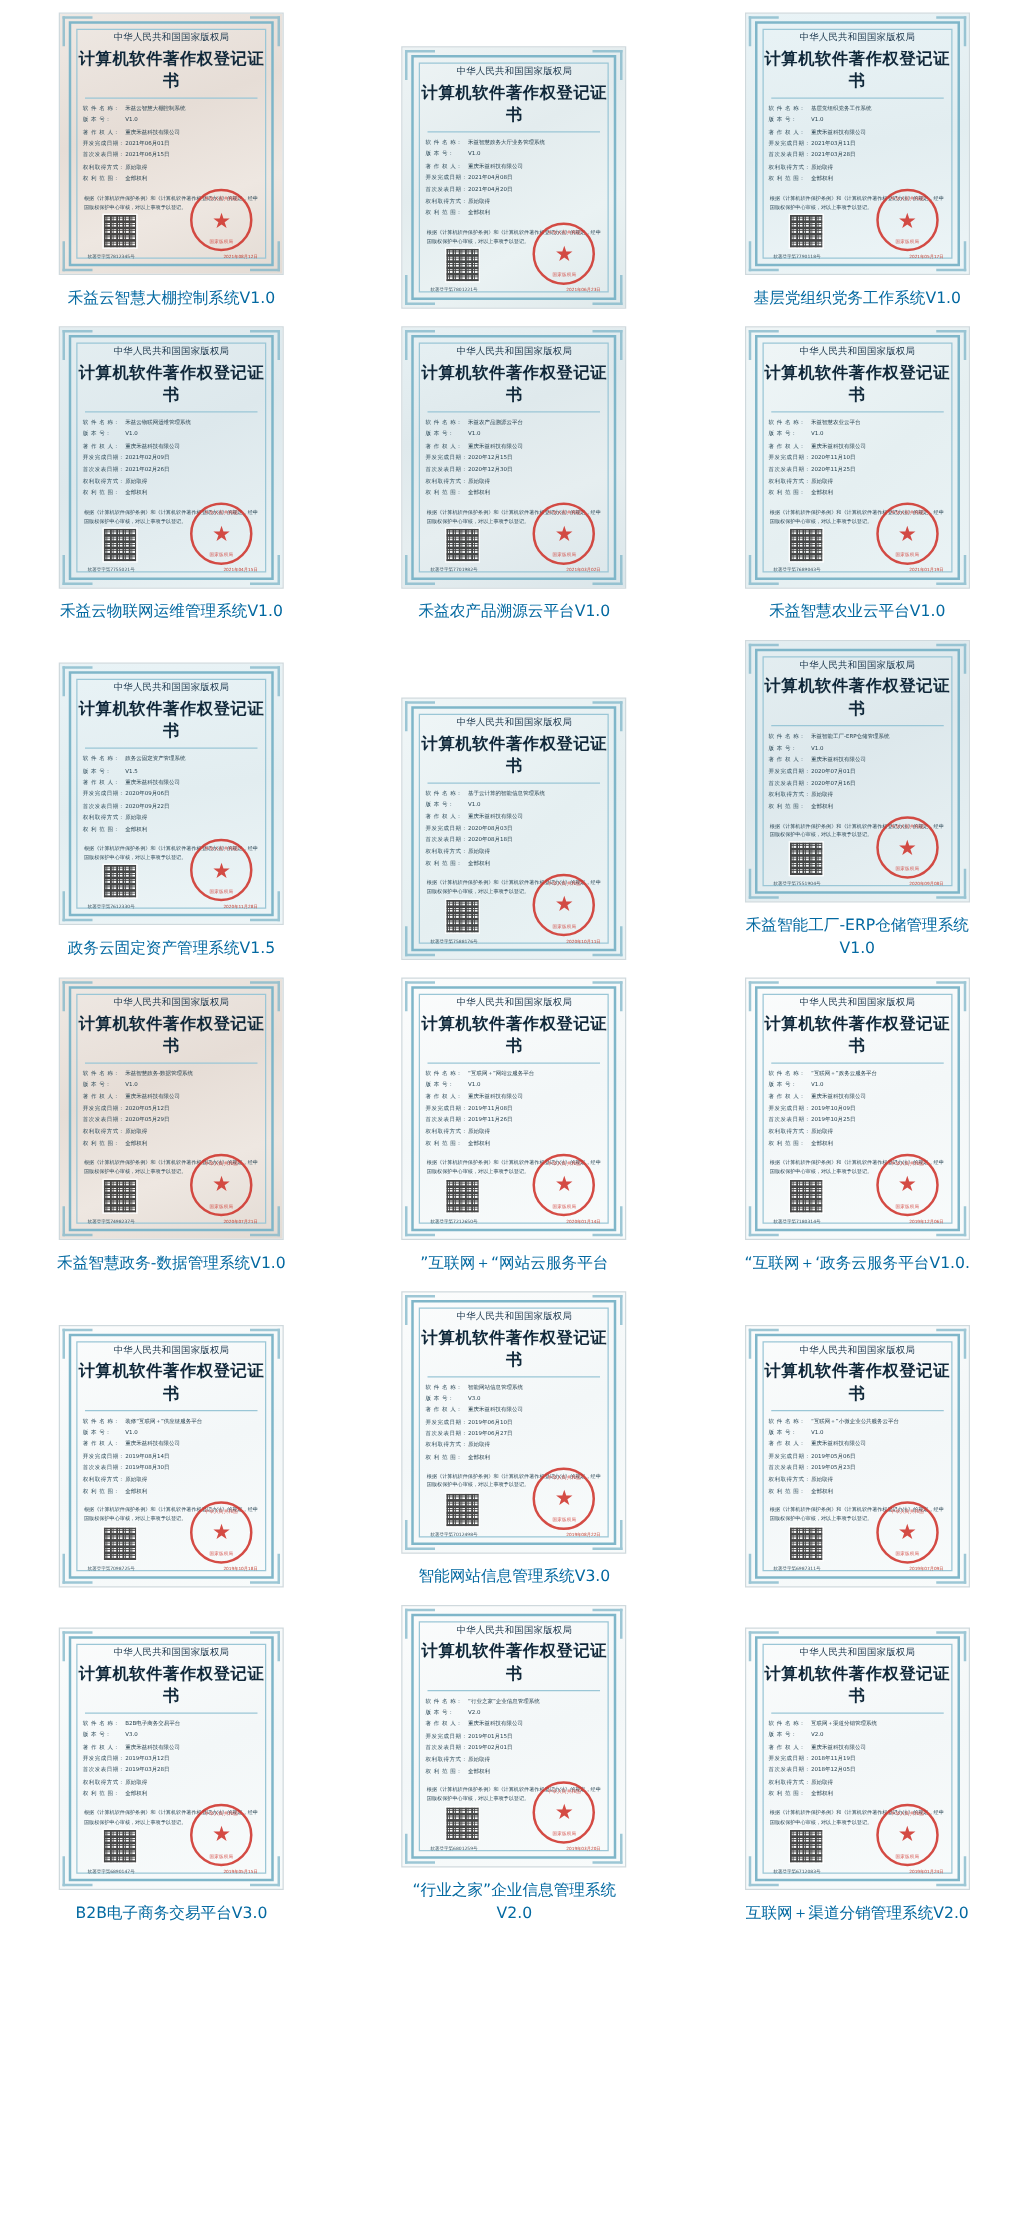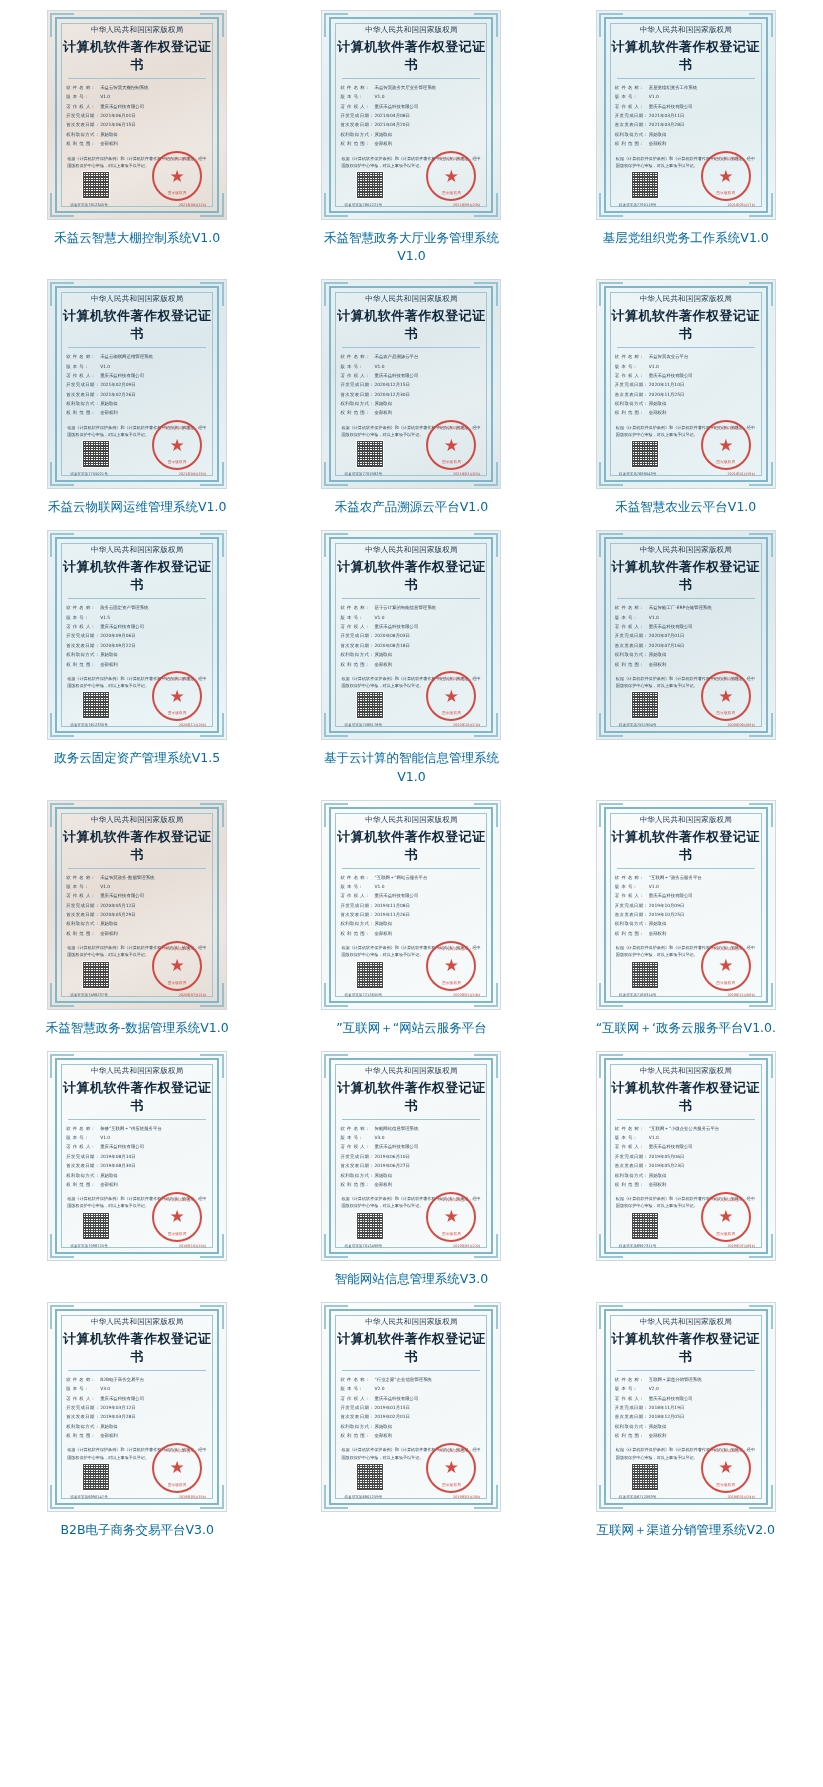--- a/index.html
+++ b/index.html
@@ -18,20 +18,21 @@
     row-gap: 0px;
     padding: 6px 0 0 0;
     box-sizing: border-box;
   }
   .cert-cell {
     display: flex;
     flex-direction: column;
     align-items: center;
     padding: 4px 6px 10px 6px;
     box-sizing: border-box;
+    justify-content: flex-end;
   }
   .cert-thumb {
     width: 180px;
     height: 210px;
     position: relative;
     overflow: hidden;
     background: #e9f2f6;
     border: 1px solid #cfd9dd;
     box-sizing: border-box;
   }
@@ -326,21 +327,20 @@
           <div class="seal">
             <span class="seal-top-text">中华人民共和国</span>
             <span class="seal-star">★</span>
             <span class="seal-bottom-text">国家版权局</span>
           </div>
           <div class="seal-date">2021年06月23日</div>
           <div class="cert-serial">软著登字第7801221号</div>
         </div>
       </div>
     </div>
-    <div class="cert-caption">禾益智慧政务大厅业务管理系统V1.0</div>
   </div>
 
   <div class="cert-cell">
     <div class="cert-thumb paper-c">
       <div class="frame-outer">
         <div class="frame-inner"></div>
       </div>
       <div class="frame-corner fc-tl"></div>
       <div class="frame-corner fc-tr"></div>
       <div class="frame-corner fc-bl"></div>
@@ -704,21 +704,20 @@
           <div class="seal">
             <span class="seal-top-text">中华人民共和国</span>
             <span class="seal-star">★</span>
             <span class="seal-bottom-text">国家版权局</span>
           </div>
           <div class="seal-date">2020年10月11日</div>
           <div class="cert-serial">软著登字第7588176号</div>
         </div>
       </div>
     </div>
-    <div class="cert-caption">基于云计算的智能信息管理系统V1.0</div>
   </div>
 
   <div class="cert-cell">
     <div class="cert-thumb paper-d">
       <div class="frame-outer">
         <div class="frame-inner"></div>
       </div>
       <div class="frame-corner fc-tl"></div>
       <div class="frame-corner fc-tr"></div>
       <div class="frame-corner fc-bl"></div>
@@ -767,20 +766,21 @@
           <div class="seal">
             <span class="seal-top-text">中华人民共和国</span>
             <span class="seal-star">★</span>
             <span class="seal-bottom-text">国家版权局</span>
           </div>
           <div class="seal-date">2020年09月08日</div>
           <div class="cert-serial">软著登字第7551904号</div>
         </div>
       </div>
     </div>
+    <div class="cert-caption">禾益智能工厂-ERP仓储管理系统V1.0</div>
   </div>
 
   <div class="cert-cell">
     <div class="cert-thumb paper-warm">
       <div class="frame-outer">
         <div class="frame-inner"></div>
       </div>
       <div class="frame-corner fc-tl"></div>
       <div class="frame-corner fc-tr"></div>
       <div class="frame-corner fc-bl"></div>
@@ -1268,20 +1268,21 @@
           <div class="seal">
             <span class="seal-top-text">中华人民共和国</span>
             <span class="seal-star">★</span>
             <span class="seal-bottom-text">国家版权局</span>
           </div>
           <div class="seal-date">2019年03月20日</div>
           <div class="cert-serial">软著登字第6801259号</div>
         </div>
       </div>
     </div>
+    <div class="cert-caption">“行业之家”企业信息管理系统V2.0</div>
   </div>
 
   <div class="cert-cell">
     <div class="cert-thumb paper-white">
       <div class="frame-outer">
         <div class="frame-inner"></div>
       </div>
       <div class="frame-corner fc-tl"></div>
       <div class="frame-corner fc-tr"></div>
       <div class="frame-corner fc-bl"></div>

